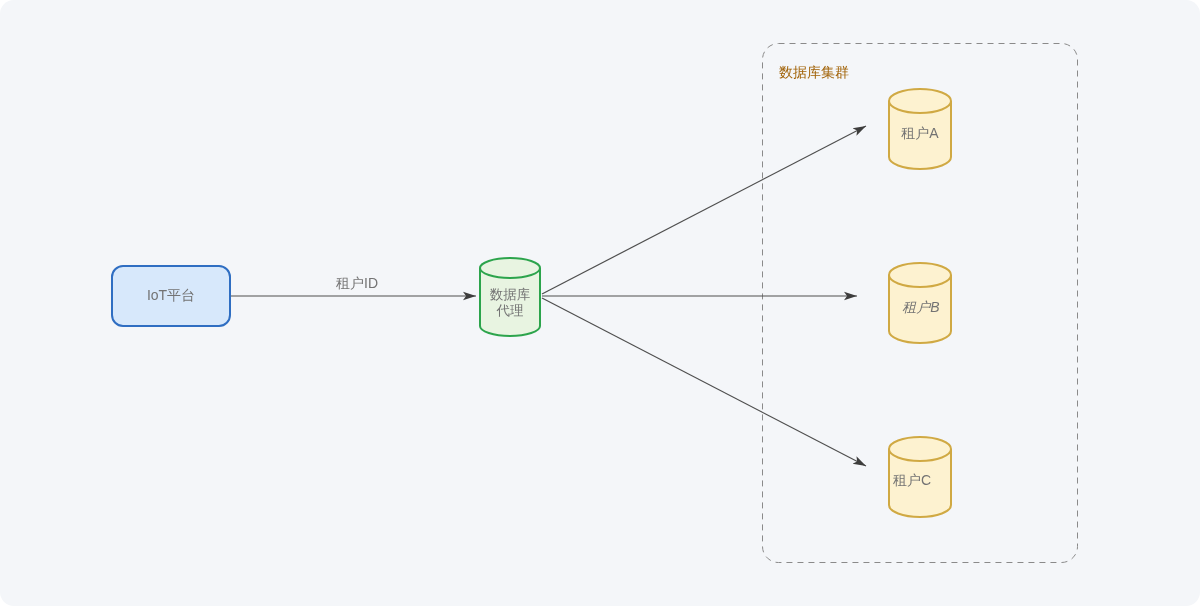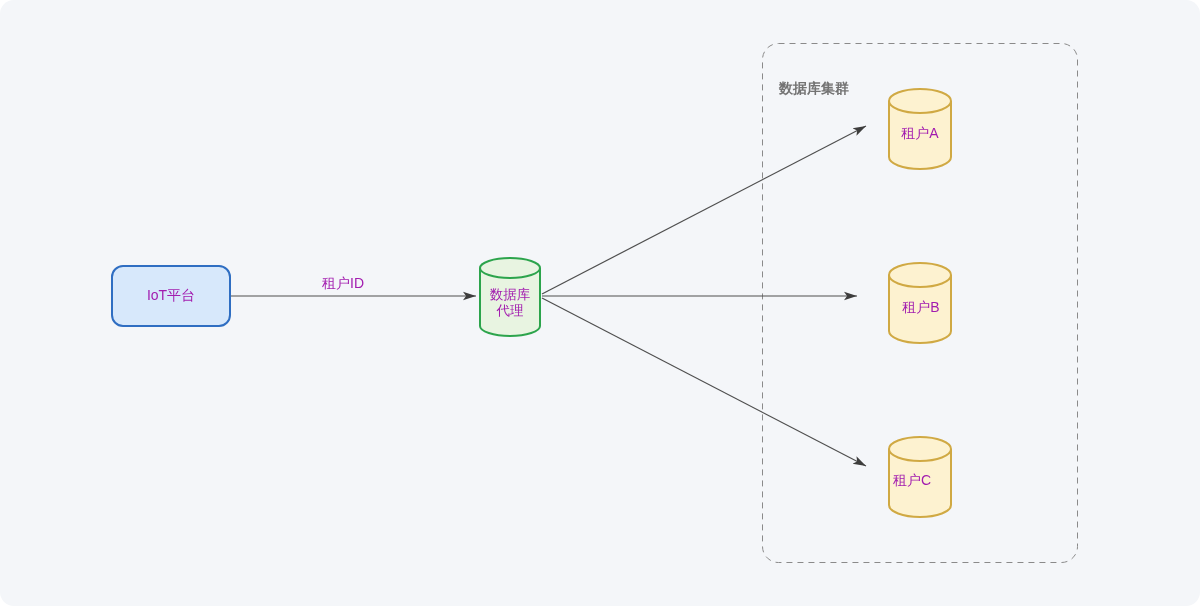--- a/index.html
+++ b/index.html
@@ -52,32 +52,32 @@
     stroke-linejoin: round;
   }
   .tenant-arc {
     fill: none;
     stroke: #d0a943;
     stroke-width: 2;
   }
 
   .lbl {
     position: absolute;
-    color: #a21caf;
+    color: #737373;
     font-size: 14px;
     line-height: 18px;
     text-align: center;
     white-space: nowrap;
   }
   .iot-label    { left: 112px; top: 286px; width: 118px; }
-  .edge-label   { left: 293px; top: 274px; width: 100px; }
+  .edge-label   { left: 307px; top: 274px; width: 100px; }
   .proxy-label  { left: 478px; top: 287px; width: 64px; font-size: 13.5px; line-height: 16px; text-align: center; }
-  .cluster-title{ left: 779px; top: 63px;  width: 140px; text-align: left; font-weight: bold; color: #737373; margin-top: 16px; }
+  .cluster-title{ left: 779px; top: 63px;  width: 140px; text-align: left; font-weight: normal; color: #a16207; }
   .tenant-label-a { left: 889px; top: 124px; width: 62px; }
-  .tenant-label-b { left: 889px; top: 298px; width: 64px; }
+  .tenant-label-b { left: 889px; top: 298px; width: 64px; font-style: italic; }
   .tenant-label-c { left: 889px; top: 471px; width: 46px; }
 </style>
 </head>
 <body>
 
 <div class="canvas">
 
   <svg width="1200" height="606" viewBox="0 0 1200 606">
     <defs>
       <marker id="arrowhead" markerUnits="userSpaceOnUse" orient="auto" markerWidth="13" markerHeight="10" refX="12" refY="4" viewBox="0 0 12 8">

